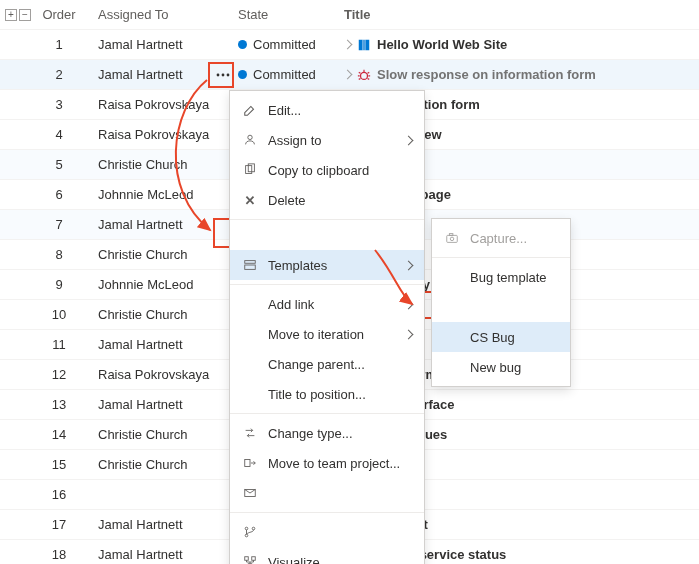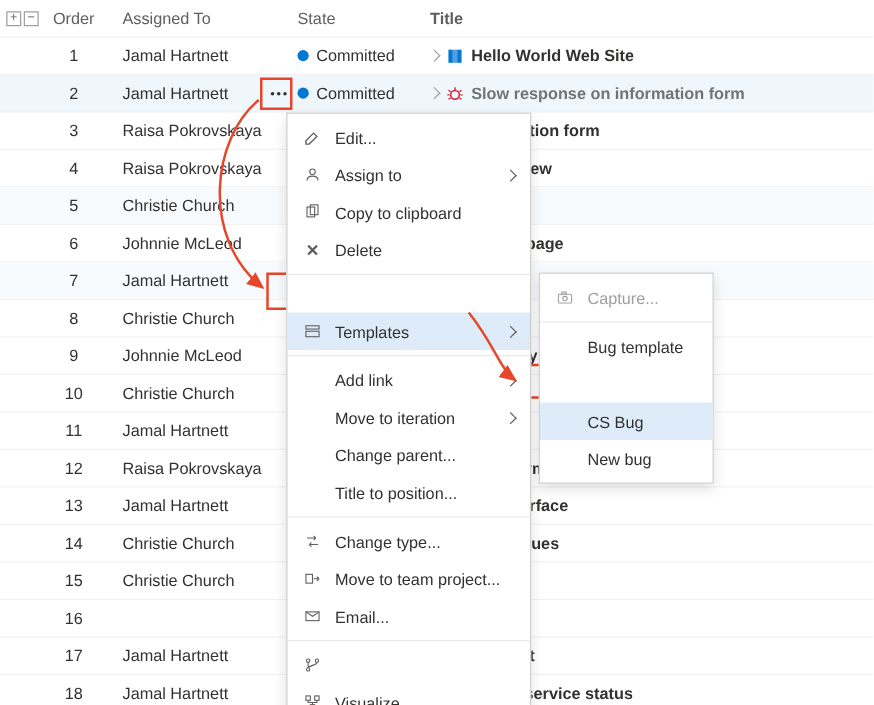--- a/index.html
+++ b/index.html
@@ -405,21 +405,20 @@
       </span>
     <span class="mi-label">Move to team project...</span>
   </div>
   <div class="menu-item">
     <span class="mi-icon">
         <svg width="14" height="14" viewBox="0 0 16 16">
           <rect x="2" y="4" width="12" height="8" fill="none" stroke="#605e5c"></rect>
           <path d="M2 4l6 4 6-4" fill="none" stroke="#605e5c"></path>
         </svg>
       </span>
-    <span class="mi-label">Email...</span>
   </div>
   <div class="menu-sep"></div>
   <div class="menu-item">
     <span class="mi-icon">
         <svg width="14" height="14" viewBox="0 0 16 16">
           <circle cx="4" cy="4" r="1.5" fill="none" stroke="#605e5c"></circle>
           <circle cx="4" cy="12" r="1.5" fill="none" stroke="#605e5c"></circle>
           <circle cx="12" cy="4" r="1.5" fill="none" stroke="#605e5c"></circle>
           <path d="M4 5.5v5M12 5.5c0 3-5 2-8 5" fill="none" stroke="#605e5c"></path>
         </svg>

